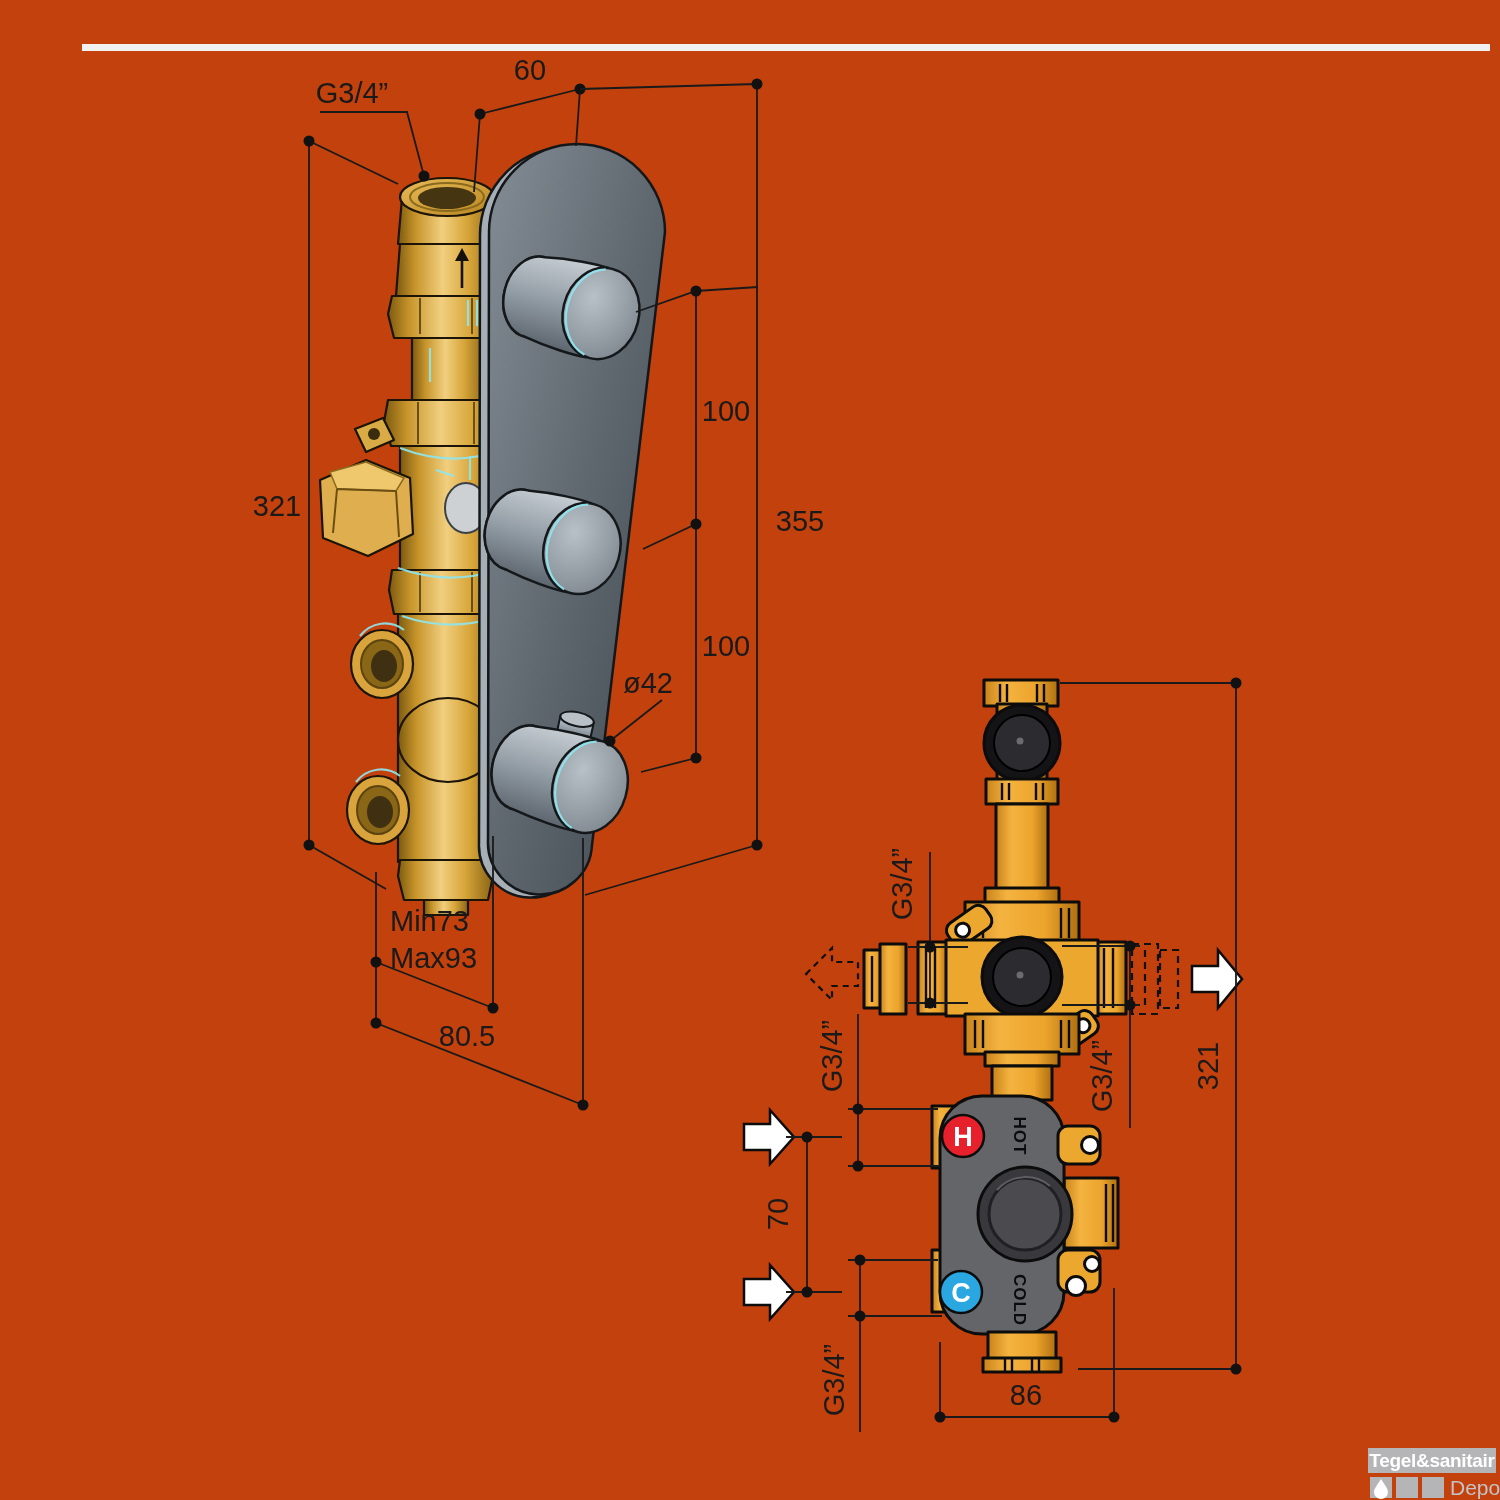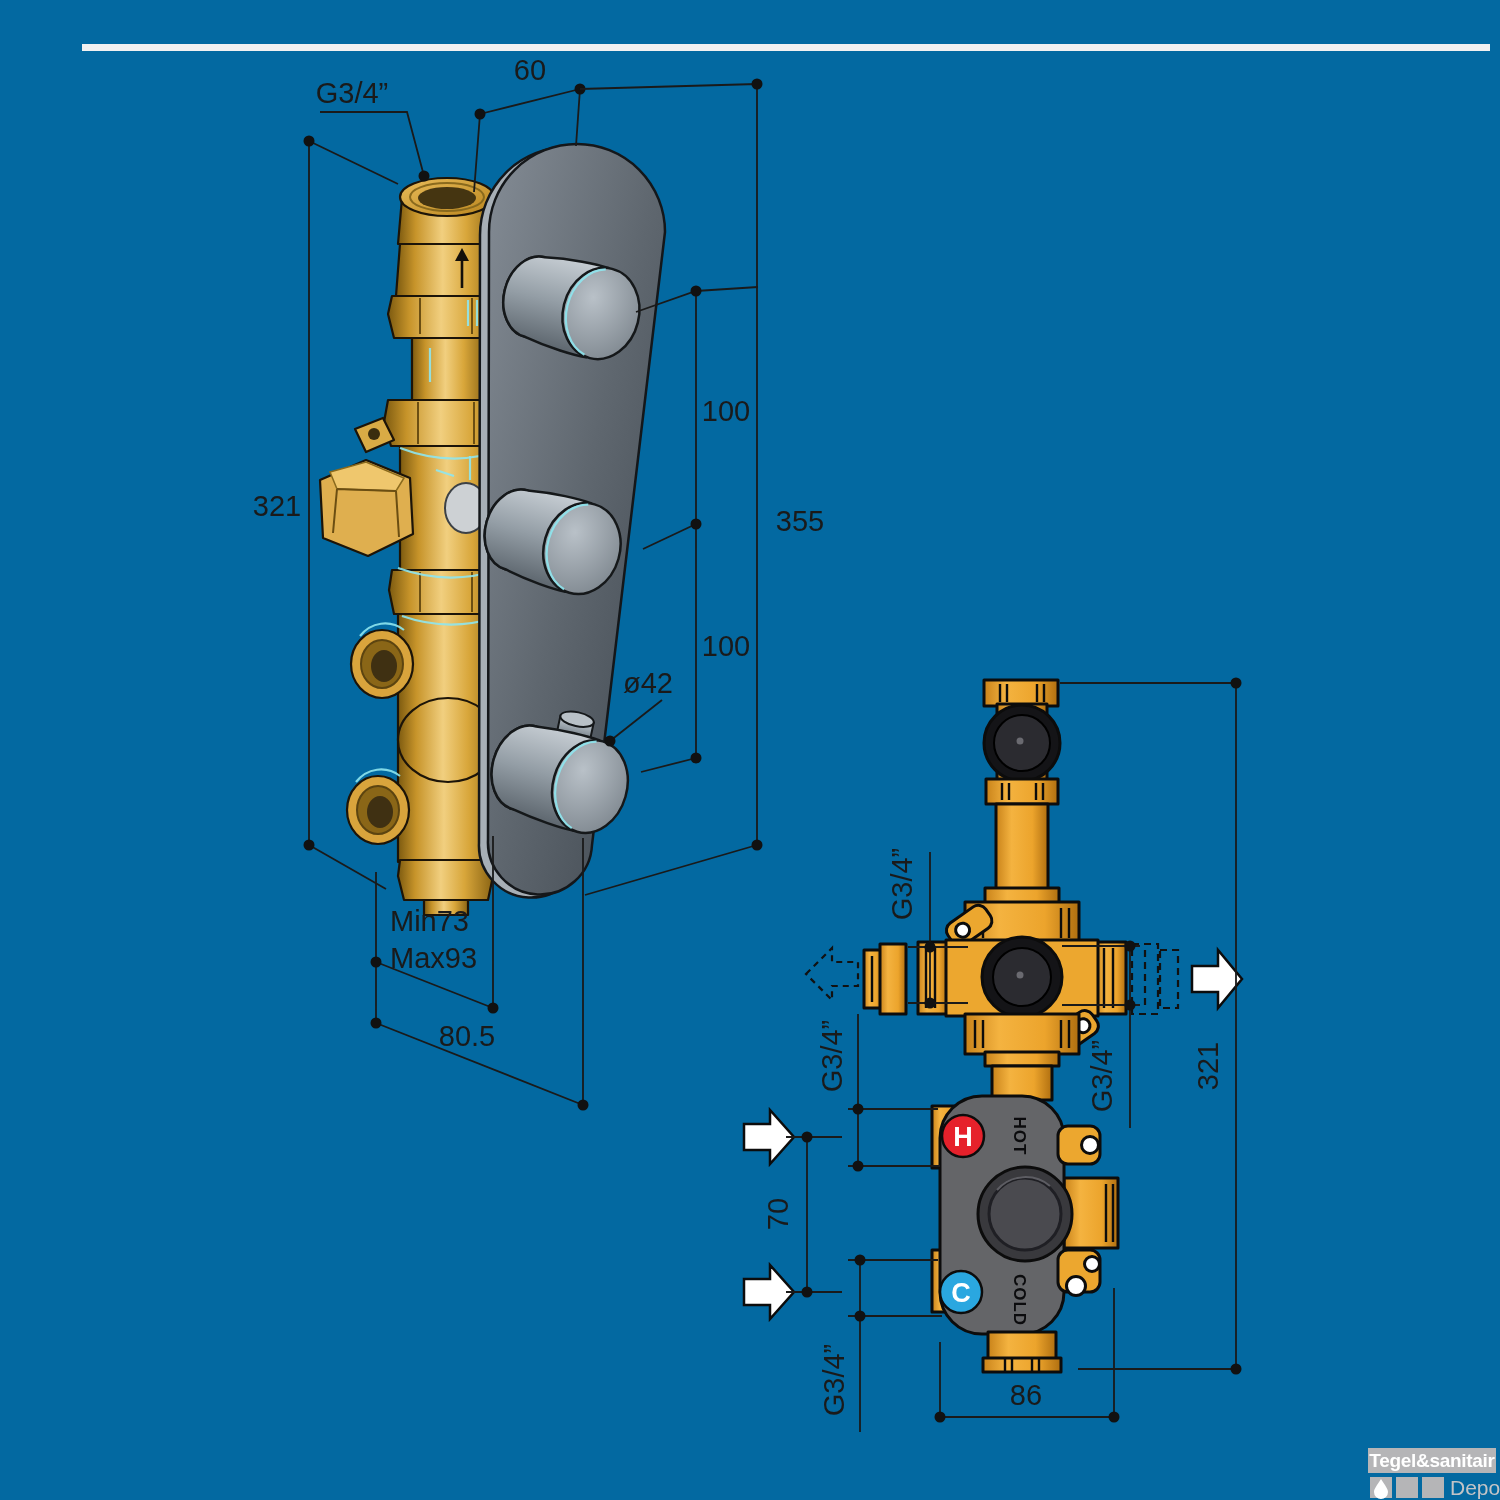--- a/index.html
+++ b/index.html
@@ -1,16 +1,16 @@
 <!DOCTYPE html>
 <html><head>
 <meta charset="utf-8">
 <style>
   html,body{margin:0;padding:0;background:#ffffff;}
-  .stage{width:1500px;height:1500px;position:relative;background:#0369a1;overflow:hidden;}
+  .stage{width:1500px;height:1500px;position:relative;background:#c2410c;overflow:hidden;}
   svg{display:block;}
   text{font-family:"Liberation Sans","DejaVu Sans",sans-serif;fill:#1a1a1a;}
   .dimtxt{font-size:29px;}
   .ln{stroke:#1a1a1a;stroke-width:1.8;fill:none;}
   .dt{fill:#111;stroke:none;}
   .outl{stroke:#1c1408;stroke-width:2.2;stroke-linejoin:round;}
   .outr{stroke:#0c0c0c;stroke-width:3;stroke-linejoin:round;}
   .ridge{stroke:#0c0c0c;stroke-width:2.4;fill:none;}
   .cy{stroke:#8EE6EE;stroke-width:2.2;fill:none;opacity:.9;}
   .hx{stroke:#6b4e12;stroke-width:2;fill:none;}

